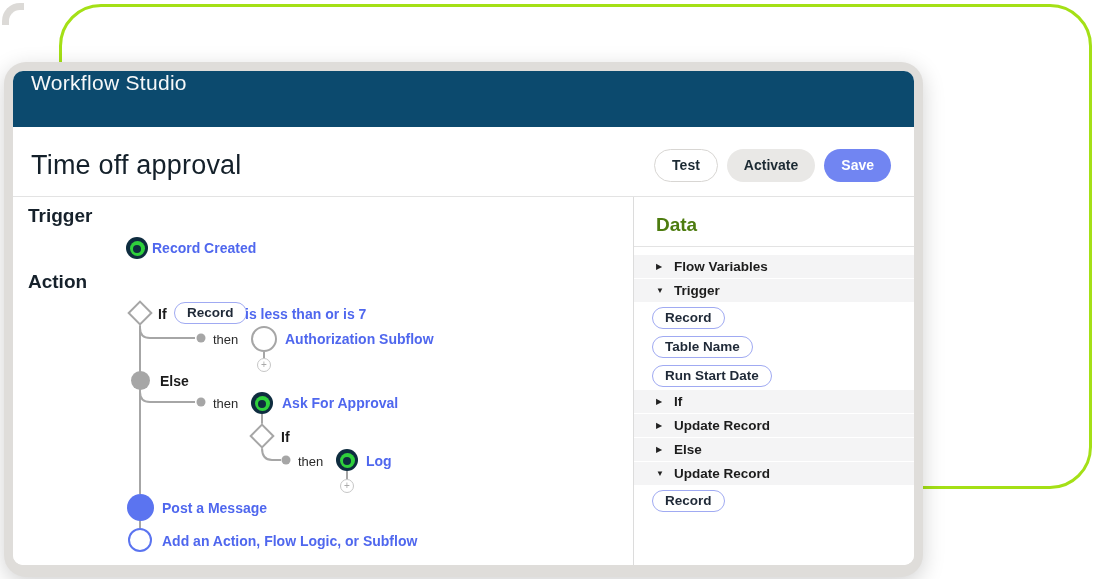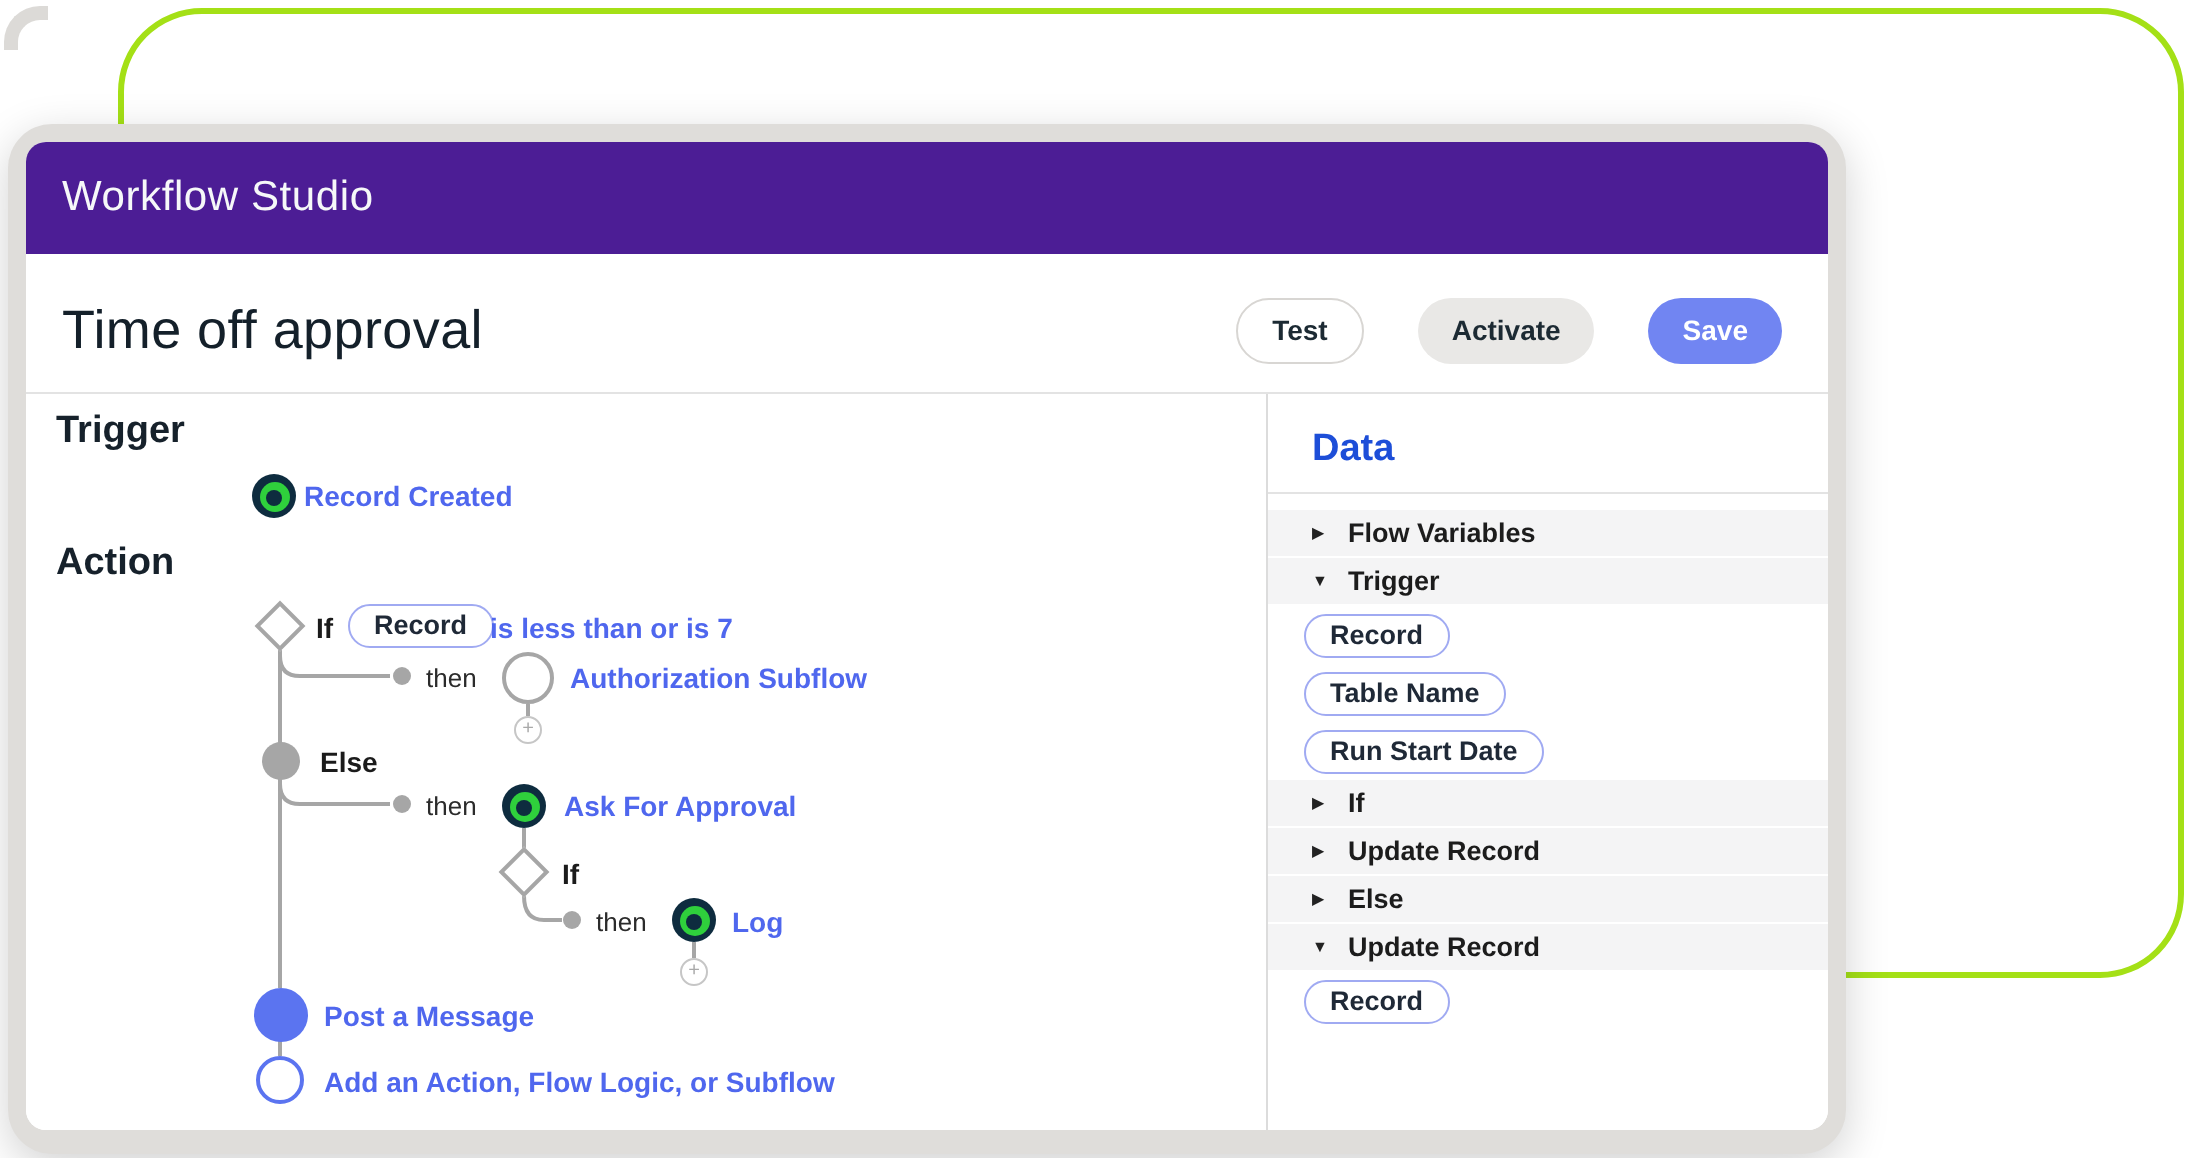--- a/index.html
+++ b/index.html
@@ -12,29 +12,29 @@
     border:3px solid #a4e016; border-radius:42px; background:transparent; }
   .gray-corner { position:absolute; left:2px; top:3px; width:22px; height:22px;
     border-top:7px solid #dcdad7; border-left:7px solid #dcdad7; border-top-left-radius:18px; }
 
   
   .win-rim { position:absolute; left:4px; top:62px; width:919px; height:515px;
     background:#dfddda; border-radius:22px; box-shadow:0 6px 22px rgba(0,0,0,.18); }
   .win { position:absolute; left:13px; top:71px; width:901px; height:494px;
     background:#ffffff; border-radius:10px; overflow:hidden; }
 
-  .app-header { position:absolute; left:0; top:0; width:100%; height:56px; background:#4c1d95;
-    display:flex; align-items:center; padding-left:18px; }
+  .app-header { position:absolute; left:0; top:0; width:100%; height:56px; background:#0c4a6e;
+    display:flex; padding-left:18px; }
   .app-title { color:#f6f8f9; font-size:21px; font-weight:500; letter-spacing:.3px; }
 
   .title-bar { position:absolute; left:0; top:63px; width:100%; height:63px; background:#ffffff;
     border-bottom:1px solid #e3e3e3; display:flex; align-items:center; justify-content:space-between;
     padding:0 23px 0 18px; }
   .flow-title { font-size:27px; font-weight:400; color:#14202a; letter-spacing:.2px; }
-  .btn-row { display:flex; gap:27px; align-items:center; }
+  .btn-row { display:flex; gap:9px; align-items:center; }
   .btn { height:33px; border-radius:17px; border:none; font-family:inherit; font-size:14px;
     font-weight:600; padding:0 17px; cursor:pointer; }
   .btn-test { background:#ffffff; border:1px solid #d8d6d3; color:#1c2a33; }
   .btn-activate { background:#e9e8e6; color:#1c2a33; }
   .btn-save { background:#7185f2; color:#ffffff; }
 
   
   .canvas { position:absolute; left:0; top:126px; width:620px; height:440px; background:#ffffff; }
   .abs { position:absolute; }
   .vcenter { transform:translateY(-50%); white-space:nowrap; }
@@ -58,21 +58,21 @@
   .circle-add { width:24px; height:24px; border-radius:50%; background:#ffffff; border:2px solid #5b74f0; }
   .plus-badge { width:14px; height:14px; border-radius:50%; background:#ffffff; border:1px solid #c6c6c6;
     color:#a9a9a9; font-size:10px; line-height:12px; text-align:center; }
 
   .cond-pill { display:inline-block; background:#ffffff; border:1.5px solid #a0aaf2; border-radius:12px;
     padding:2px 12px 3px; font-size:13.5px; font-weight:600; color:#1f2937; }
 
   
   .data-panel { position:absolute; left:620px; top:126px; width:281px; height:440px;
     border-left:1px solid #dcdcdc; background:#ffffff; }
-  .data-h { font-size:19px; font-weight:700; color:#1d4ed8; padding:17px 14px 10px 22px;
+  .data-h { font-size:19px; font-weight:700; color:#4d7c0f; padding:17px 14px 10px 22px;
     border-bottom:1px solid #e3e3e3; }
   .rows { padding-top:8px; }
   .row.tree { height:24px; display:flex; align-items:center; gap:9px; padding-left:22px;
     background:#f4f4f5; border-bottom:1px solid #ffffff; cursor:pointer; }
   .row.tree .tri { font-size:8px; color:#222222; width:9px; }
   .row.tree .lab { font-size:13.5px; color:#1c1c1c; font-weight:700; }
   .row.pillrow { height:29px; display:flex; align-items:center; padding-left:18px; background:#ffffff; }
   .pill { display:inline-block; background:#ffffff; border:1.5px solid #a0aaf2; border-radius:12px;
     padding:2px 12px 3px; font-size:13.5px; font-weight:600; color:#1f2937; cursor:pointer; }
 </style>

